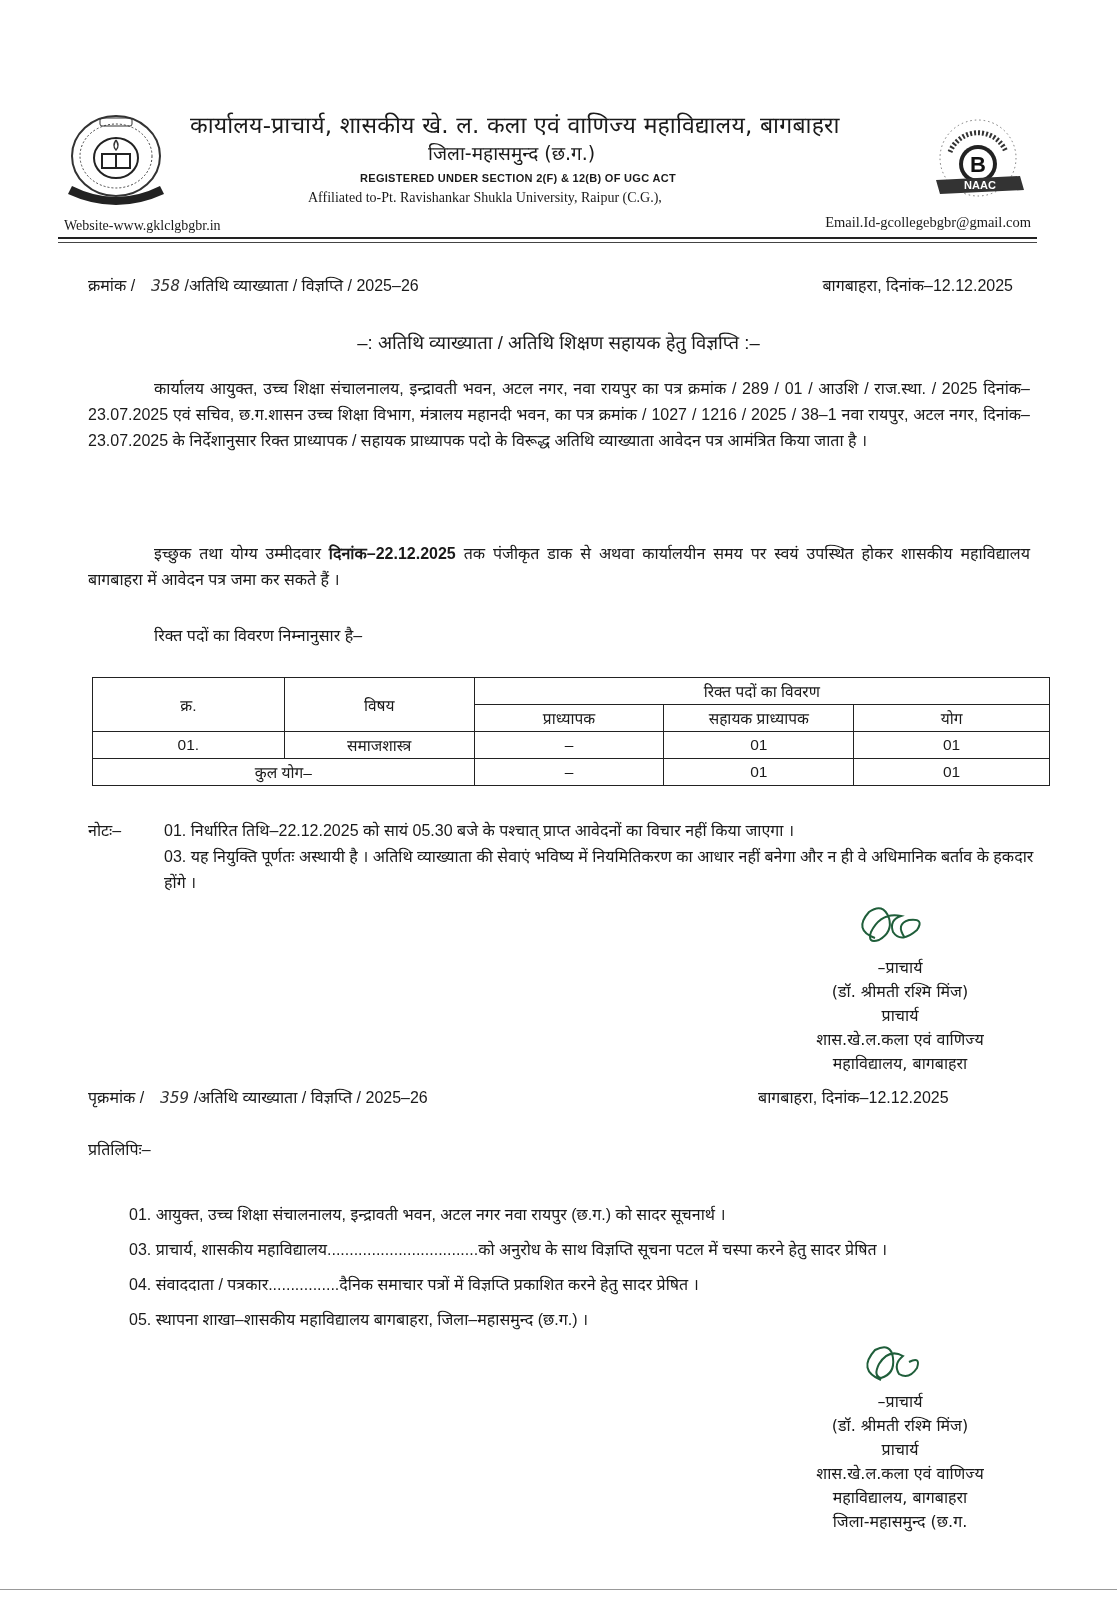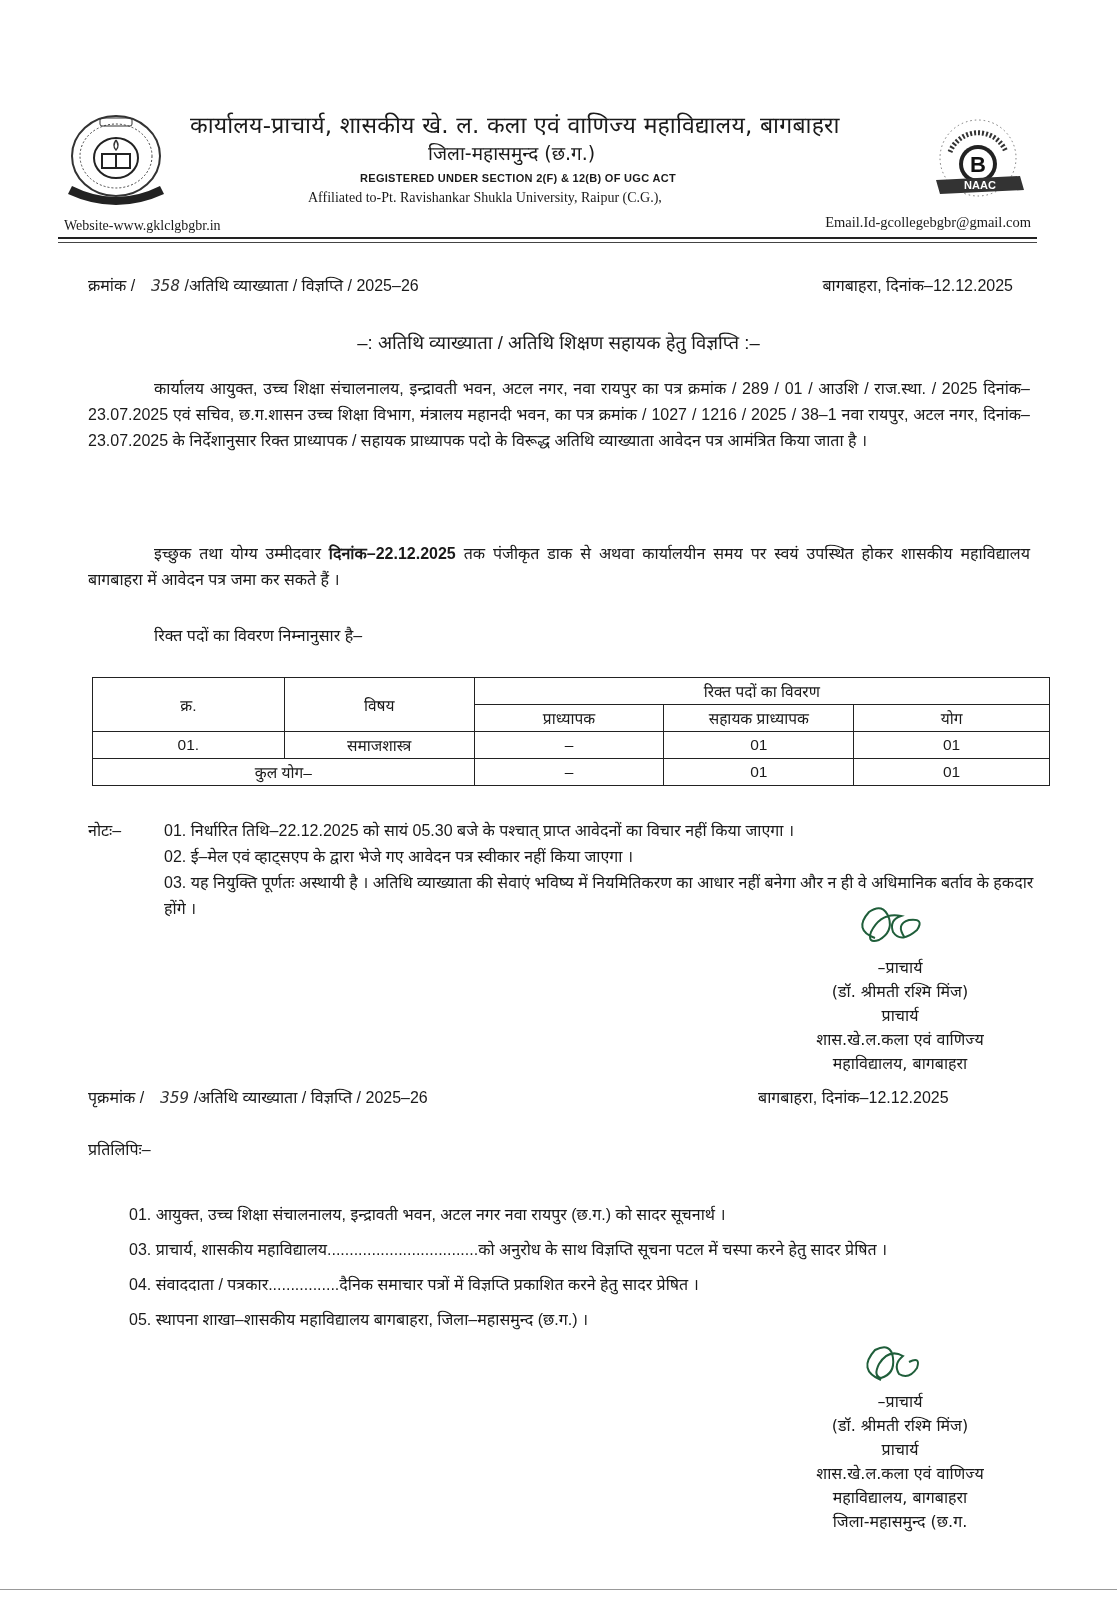--- a/index.html
+++ b/index.html
@@ -138,21 +138,20 @@
     <td>01</td>
     <td>01</td>
   </tr>
 </tbody>
   </table>
 
 <div class="abs notes narrow">
   <span class="note-lbl">नोटः–</span>
   <div class="note-list">
     <p class="note-item">01. निर्धारित तिथि–22.12.2025 को सायं 05.30 बजे के पश्चात् प्राप्त आवेदनों का विचार नहीं किया जाएगा ।</p>
-    <p class="note-item">02. ई–मेल एवं व्हाट्सएप के द्वारा भेजे गए आवेदन पत्र स्वीकार नहीं किया जाएगा ।</p>
     <p class="note-item">03. यह नियुक्ति पूर्णतः अस्थायी है । अतिथि व्याख्याता की सेवाएं भविष्य में नियमितिकरण का आधार नहीं बनेगा और न ही वे अधिमानिक बर्ताव के हकदार होंगे ।</p>
   </div>
 </div>
 
 <div class="abs sig-block sig1">
   <svg class="sig-svg" width="110" height="58" viewBox="0 0 110 58">
     <path d="M30 40 q-22 -8 -6 -26 q14 -10 20 6 q4 14 -10 22 q-12 4 -8 -8 q10 -20 30 -16 q-12 4 -8 16 q8 12 24 -2 q8 -12 -8 -10 q-14 4 -4 18" fill="none" stroke="#1f5e3a" stroke-width="2"></path>
   </svg>
   <div>–प्राचार्य</div>
   <div>(डॉ. श्रीमती रश्मि मिंज)</div>

